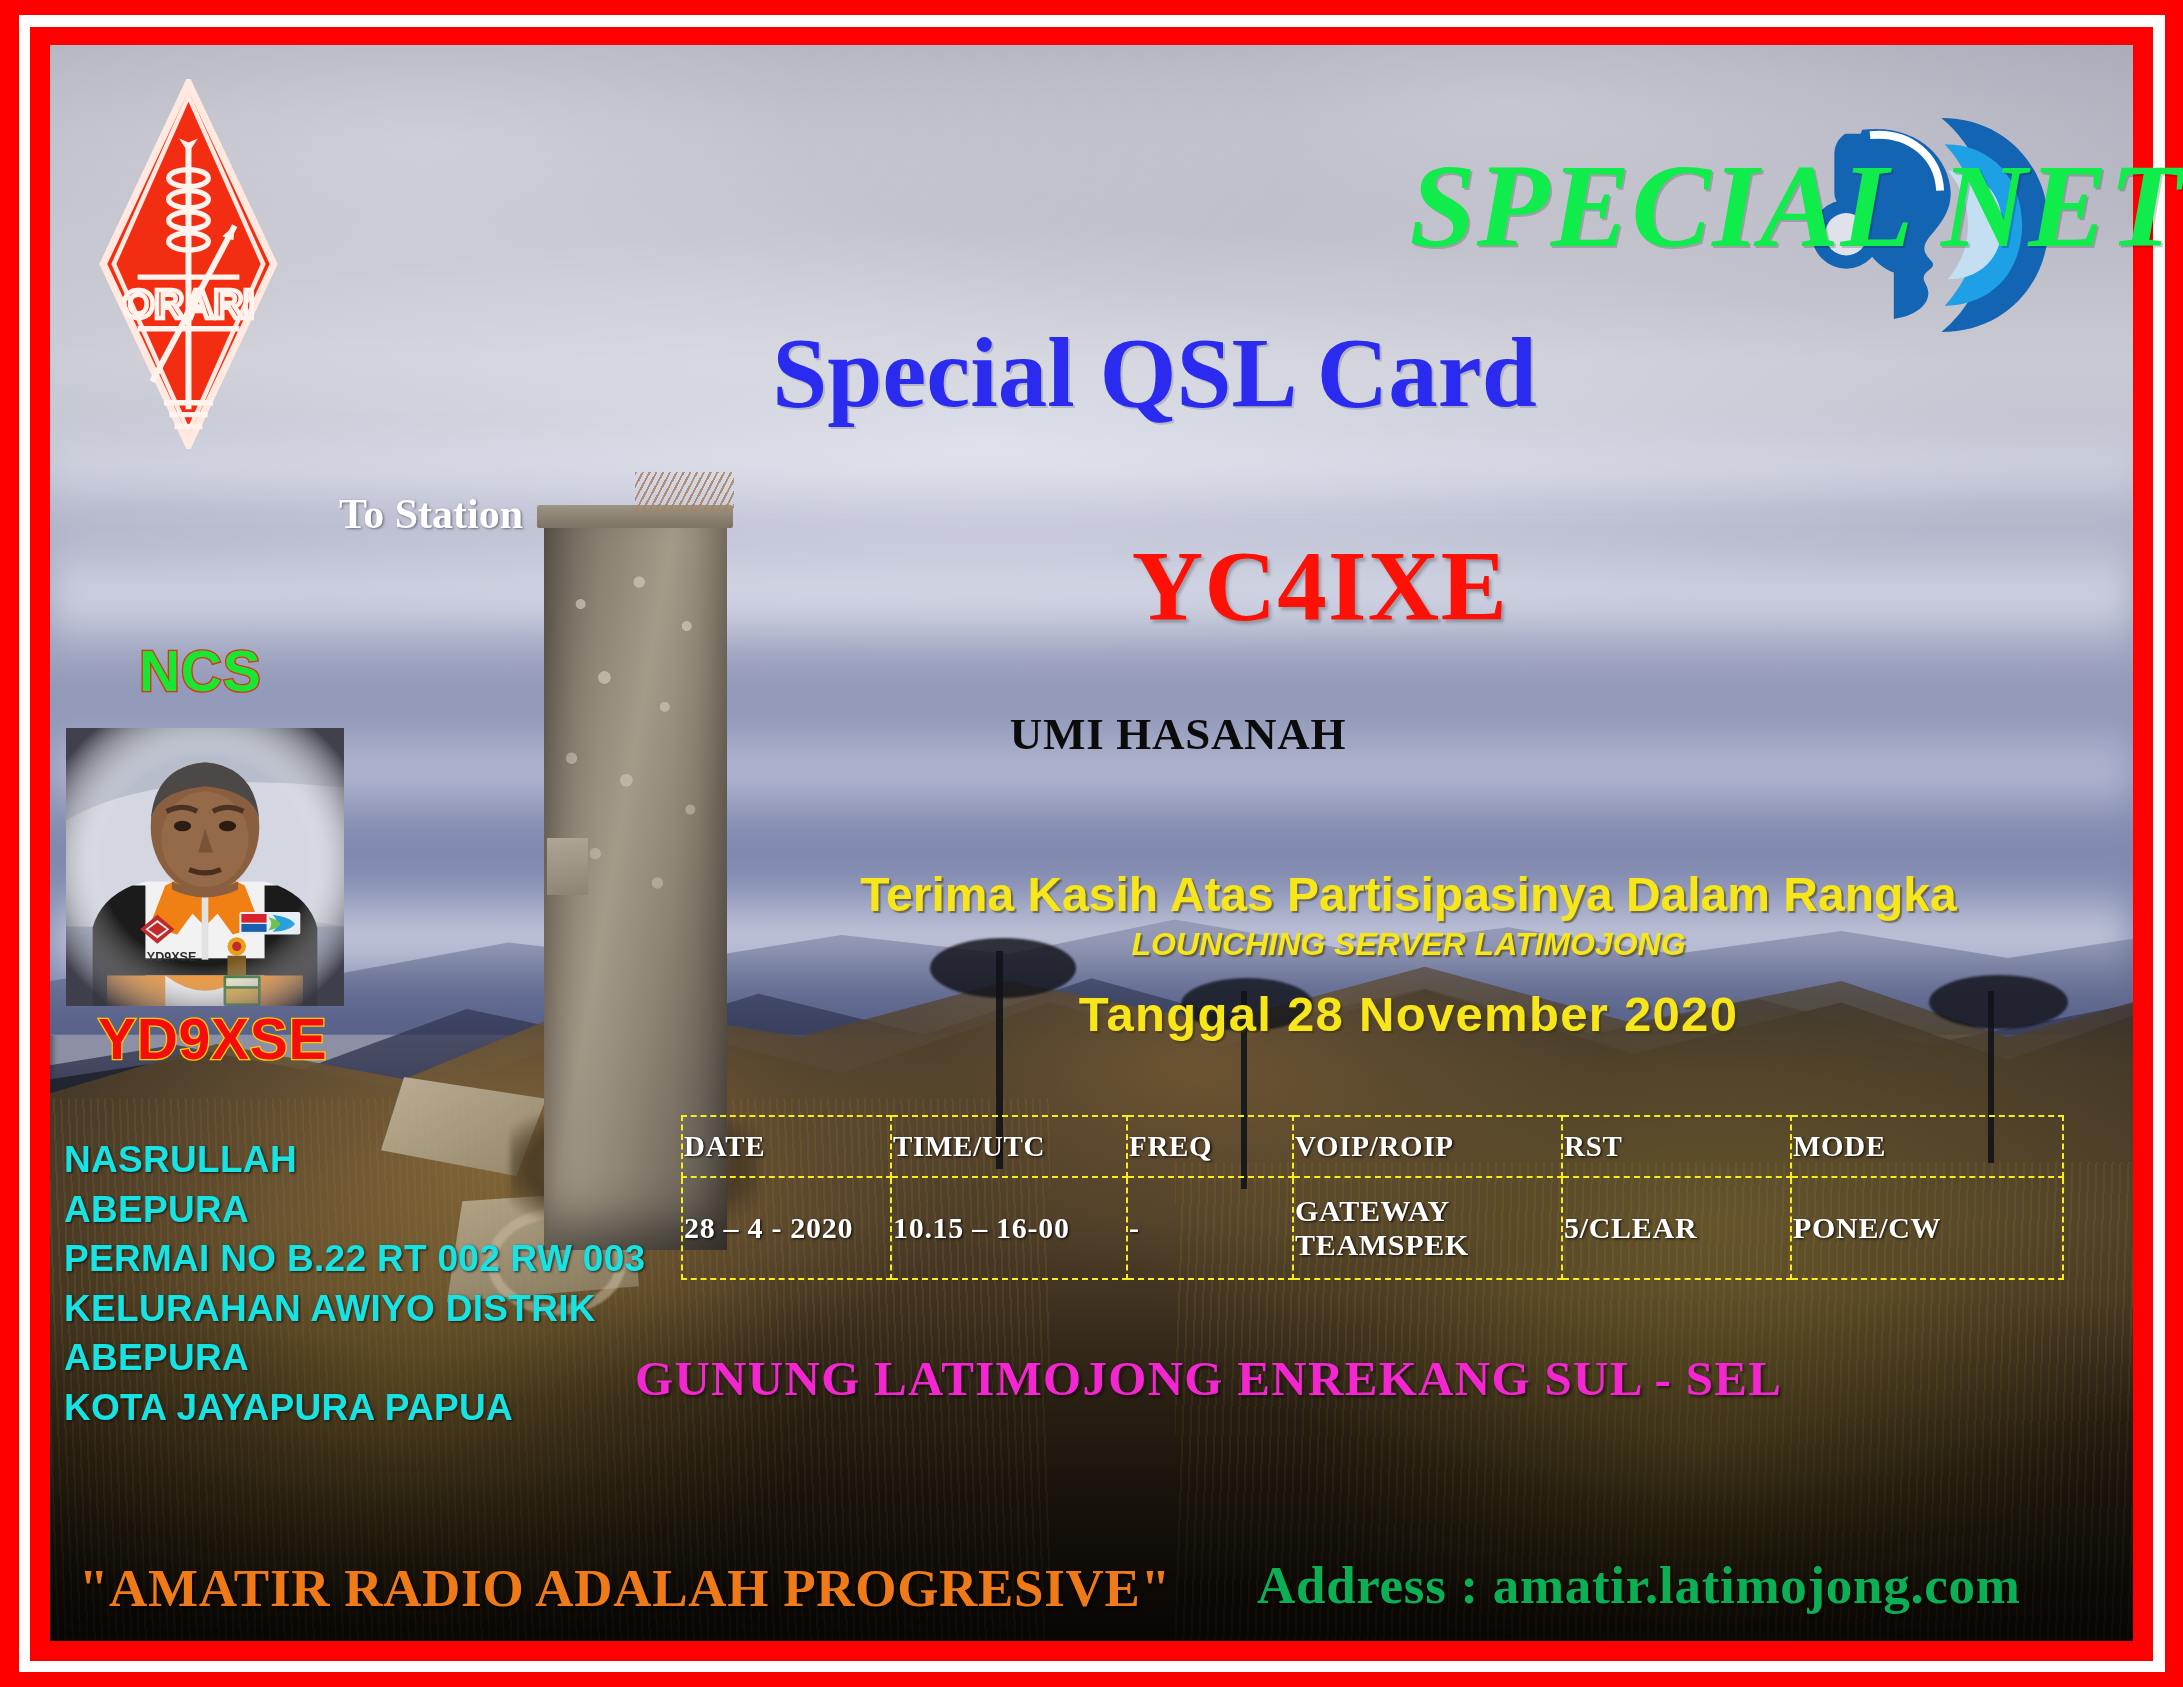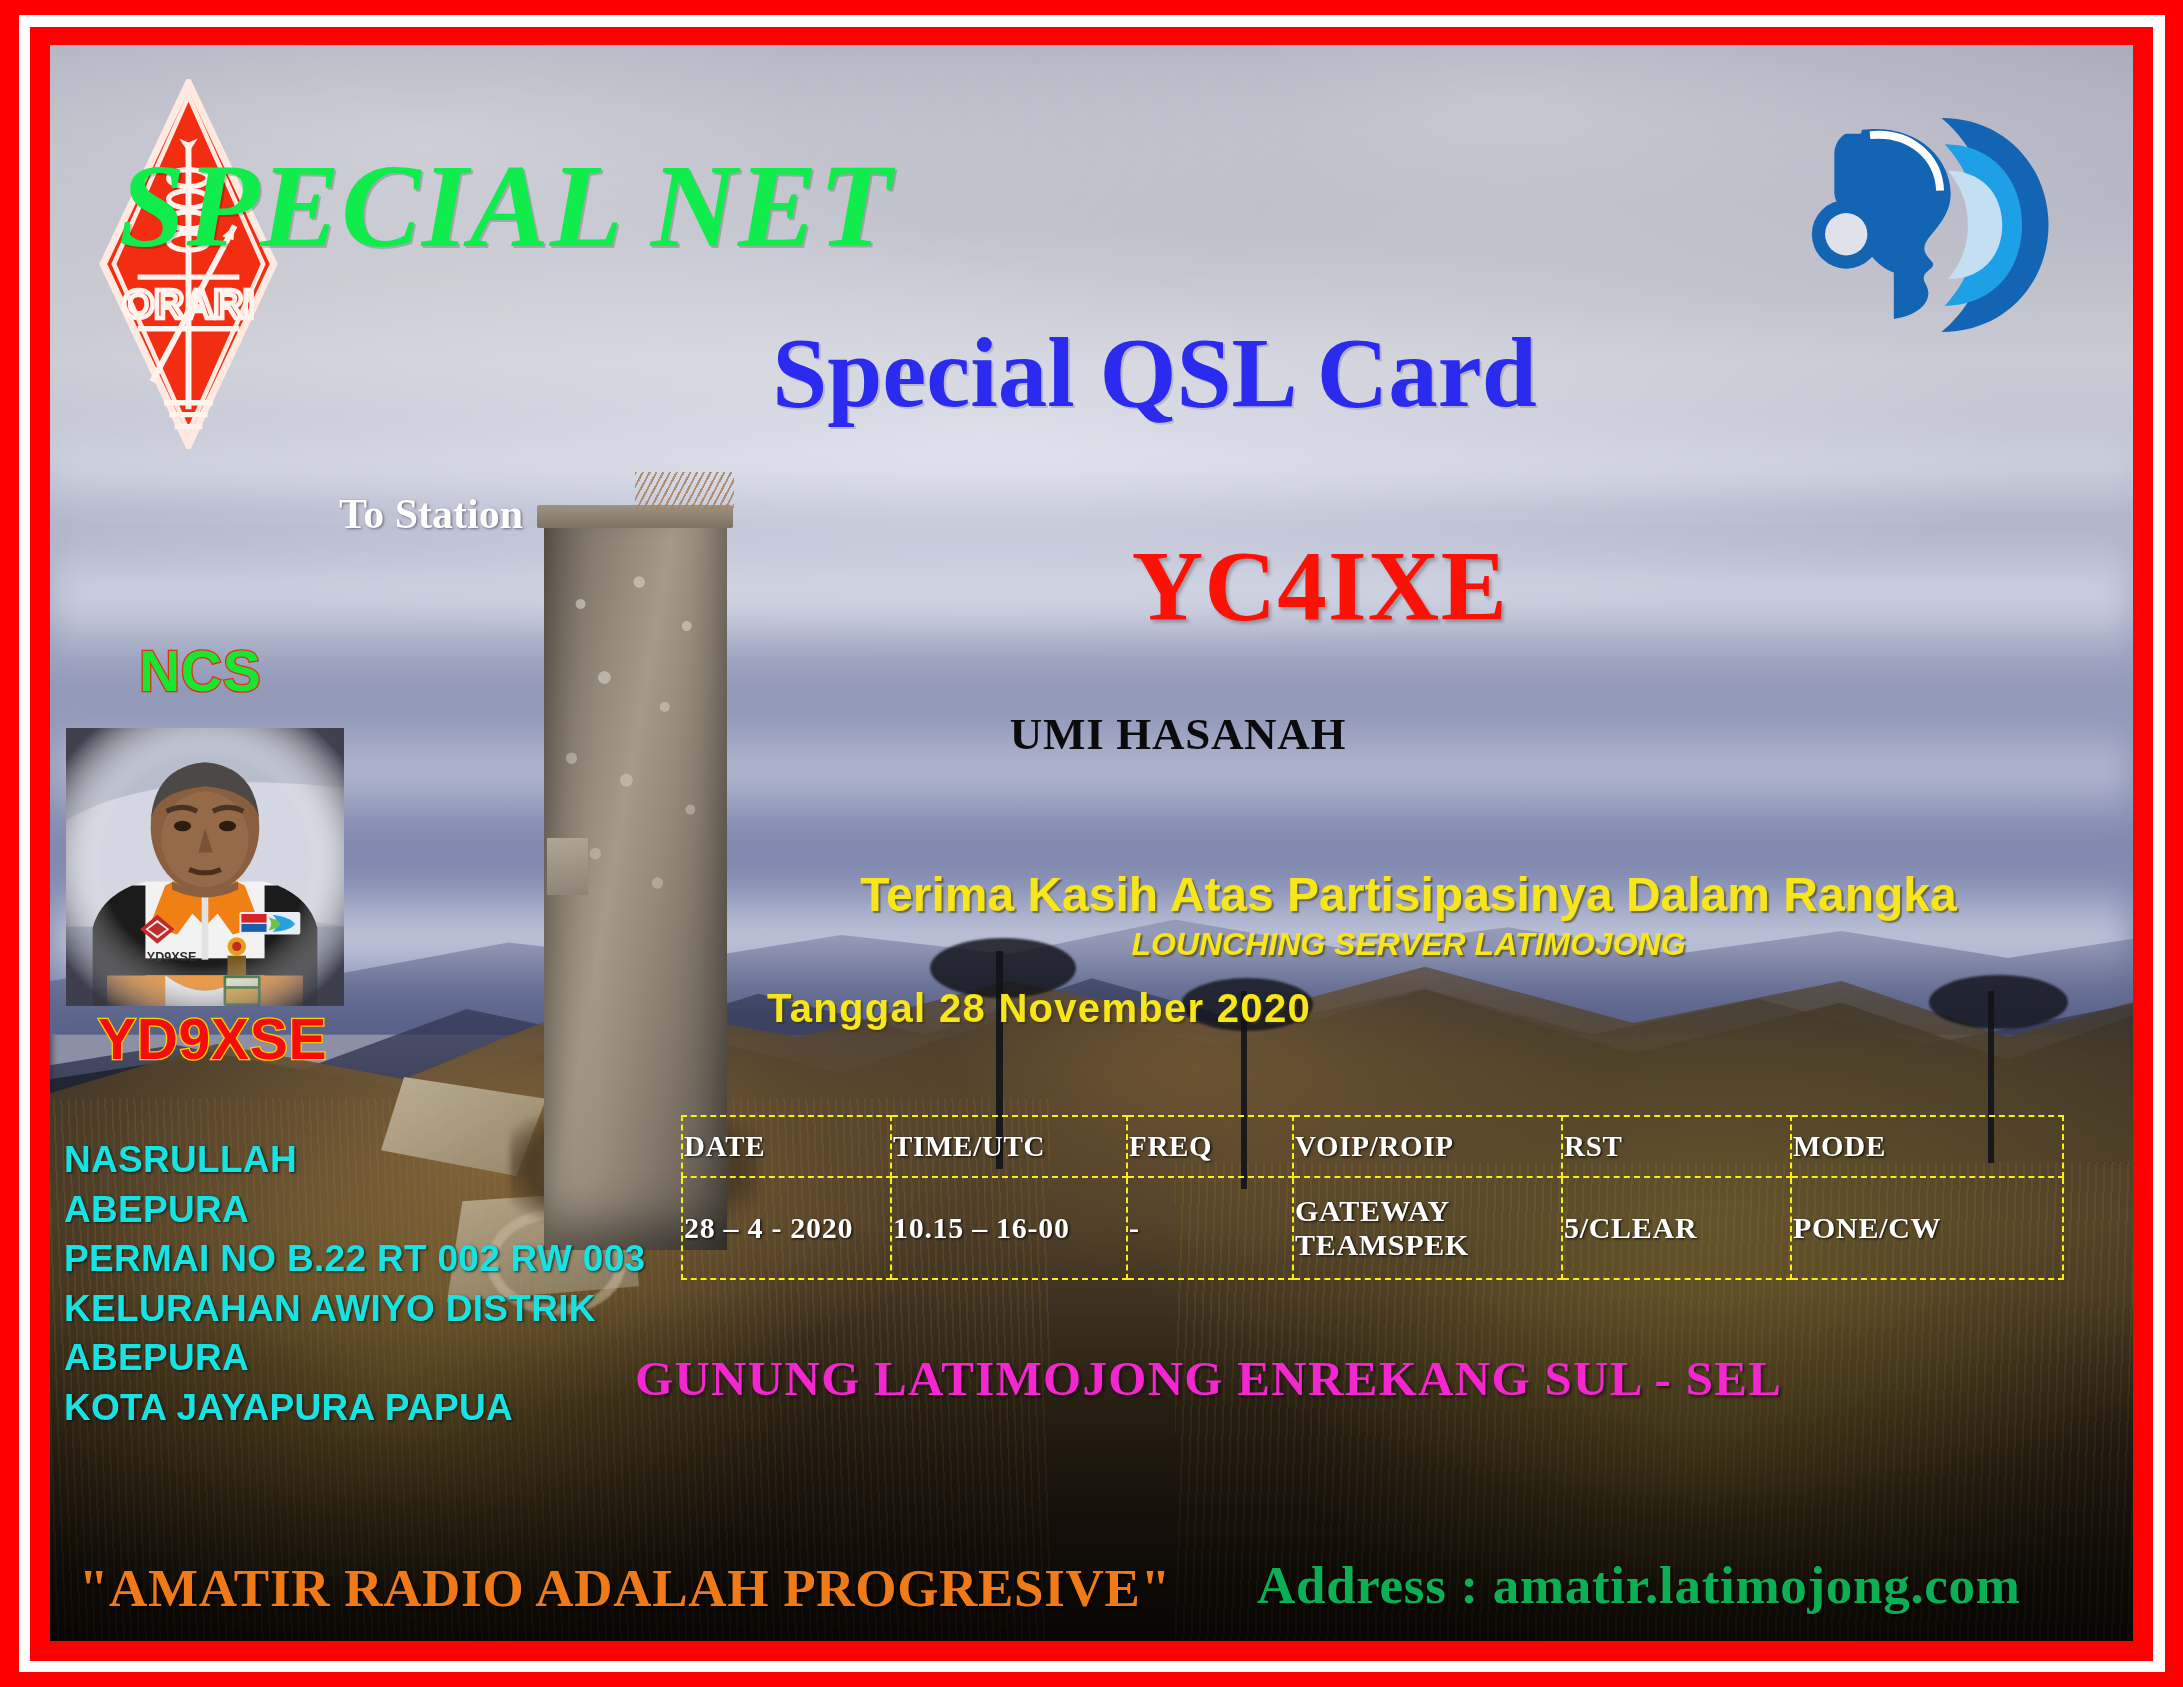--- a/index.html
+++ b/index.html
@@ -179,21 +179,21 @@
 
   
   .content{position:absolute;left:0;top:0;right:0;bottom:0;}
 
   
   .orari{position:absolute;left:99px;top:79px;width:179px;height:370px;}
   
   .headlogo{position:absolute;left:1809px;top:106px;width:245px;height:238px;}
 
   .title-net{
-    position:absolute;left:0;right:0;top:138px;text-align:left;
+    position:absolute;left:0;right:0;top:138px;text-align:right;
     font-family:"Liberation Serif", serif;
     font-style:italic;font-weight:bold;font-size:119px;letter-spacing:1.3px;
     color:#10ec4b;
     text-shadow:2px 2px 0 rgba(0,0,0,.18);
     padding-left:119px;
   }
   .title-qsl{
     position:absolute;left:0;right:0;top:298px;text-align:center;
     font-family:"Liberation Serif", serif;
     font-weight:bold;font-size:99px;letter-spacing:0px;
@@ -269,22 +269,23 @@
   }
   .event{
     position:absolute;left:767px;top:926px;width:1283px;
     text-align:center;
     font-family:"Liberation Sans", sans-serif;
     font-style:italic;font-weight:bold;font-size:32px;color:#f7e61a;
     text-shadow:2px 2px 1.3px rgba(60,50,0,.55);
   }
   .datetxt{
     position:absolute;left:767px;top:986px;width:1283px;
+    text-align:center;
     font-family:"Liberation Sans", sans-serif;
-    font-weight:bold;font-size:40px;color:#f7e61a;
+    font-weight:bold;font-size:49px;color:#f7e61a;
     text-shadow:2px 2px 1.3px rgba(60,50,0,.55);
     letter-spacing:1.3px;
   }
 
   
   .qso{
     position:absolute;left:681px;top:1115px;width:1356px;
     border-collapse:collapse;
     table-layout:fixed;
   }

